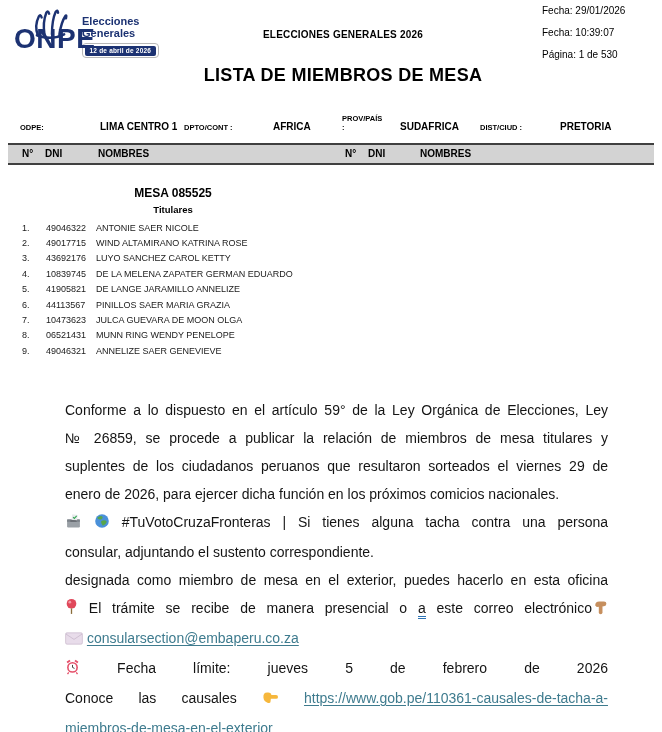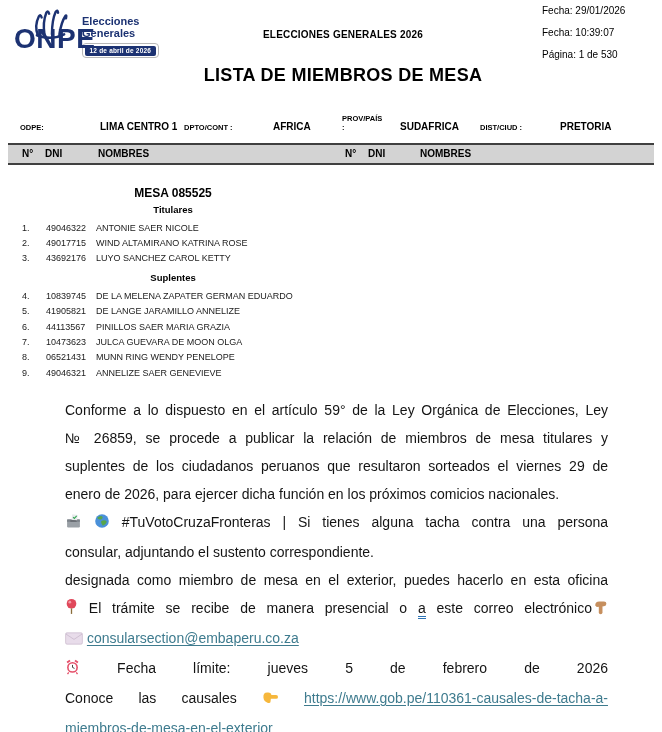--- a/index.html
+++ b/index.html
@@ -156,21 +156,20 @@
           <span class="rm">WIND ALTAMIRANO KATRINA ROSE</span>
         </div>
 
         <div class="row">
           <span class="rn">3.</span>
           <span class="rd">43692176</span>
           <span class="rm">LUYO SANCHEZ CAROL KETTY</span>
         </div>
       </div>
 
-    <div class="sect sect2">Suplentes</div>
 
     <div>
 
         <div class="row">
           <span class="rn">4.</span>
           <span class="rd">10839745</span>
           <span class="rm">DE LA MELENA ZAPATER GERMAN EDUARDO</span>
         </div>
 
         <div class="row">

